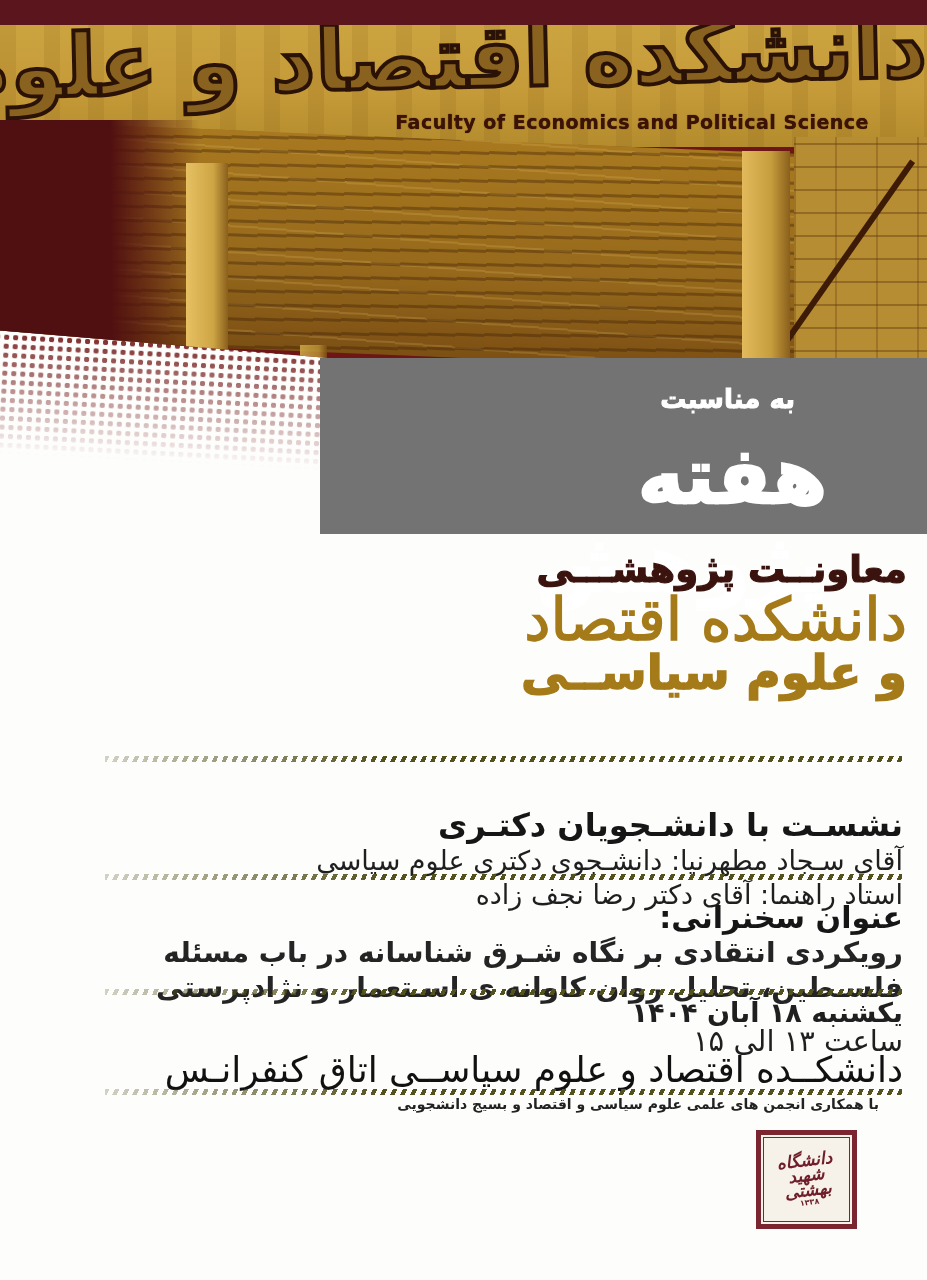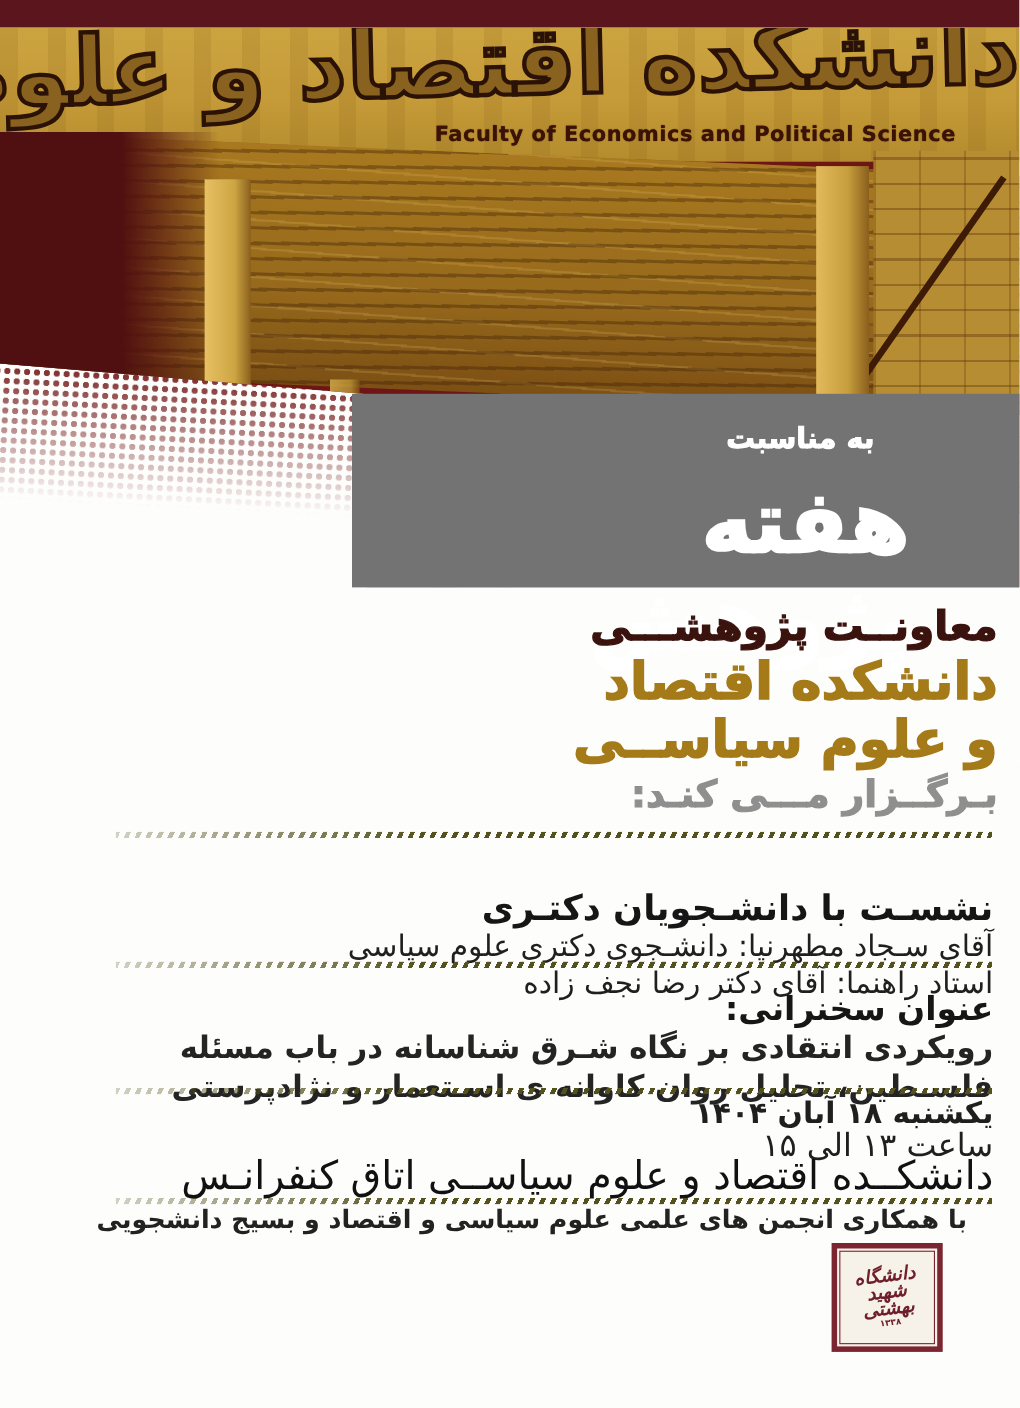--- a/index.html
+++ b/index.html
@@ -91,21 +91,21 @@
     -webkit-text-stroke:1px #fff; letter-spacing:1px;
   }
   .band-title {
     margin:18px 100px 0 0; font-size:78px; font-weight:bold; line-height:88px;
     -webkit-text-stroke:2.5px #fff; letter-spacing:-1px;
   }
 
   
   .organizer { position:absolute; top:546px; right:20px; text-align:right; z-index:4; }
   .org-1 { font-size:37px; font-weight:bold; line-height:48px; color:#3b130e; -webkit-text-stroke:1.2px #3b130e; }
-  .org-2 { font-size:47px; font-weight:bold; line-height:52px; color:#a57a18; -webkit-text-stroke:1.4px #a57a18; }
+  .org-2 { font-size:59px; font-weight:normal; line-height:52px; color:#a57a18; -webkit-text-stroke:1.4px #a57a18; }
   .org-3 { font-size:47px; font-weight:bold; line-height:54px; color:#a57a18; -webkit-text-stroke:1.4px #a57a18; }
   .org-4 { font-size:34px; font-weight:bold; line-height:46px; color:#8f8f8f; -webkit-text-stroke:1px #8f8f8f; }
 
   
   .sep {
     position:absolute; left:105px; right:25px; height:6px; z-index:4;
     background:repeating-linear-gradient(115deg, #53511d 0 4px, rgba(0,0,0,0) 4px 9px);
     -webkit-mask-image:linear-gradient(to left, #000 65%, rgba(0,0,0,.25));
             mask-image:linear-gradient(to left, #000 65%, rgba(0,0,0,.25));
   }
@@ -119,21 +119,21 @@
   .lecture { top:900px;margin-left:30px; }
   .lecture-label { font-size:30px; font-weight:bold; line-height:35px; color:#161616; }
   .lecture-line  { font-size:28px; font-weight:bold; line-height:35px; color:#242424; }
   .event { top:999px; }
   .event-date  { font-size:27px; line-height:28px; font-weight:700; }
   .event-time  { font-size:29px; line-height:28px; font-weight:400; }
   .event-venue { font-size:36px; line-height:30px; font-weight:normal; color:#111; }
 
   .footer-line {
     position:absolute; top:1096px; right:48px; text-align:right;
-    font-size:23px; font-weight:bold; color:#222; z-index:4;
+    font-size:14px; font-weight:bold; color:#222; z-index:4;
   }
 
   
   .seal {
     position:absolute; left:756px; top:1130px; width:101px; height:99px;
     border:5px solid #7b2531; background:#f7f2e9; z-index:4;
     display:flex; align-items:center; justify-content:center;
   }
   .seal::before {
     content:""; position:absolute; inset:2px; border:1px solid #7b2531; pointer-events:none;
@@ -171,21 +171,20 @@
 
   <div class="band">
     <div class="band-kicker" dir="rtl">به مناسبت</div>
     <div class="band-title" dir="rtl">هفته پژوهش</div>
   </div>
 
   <div class="organizer" dir="rtl">
     <div class="org-1">معاونــت پژوهشـــی</div>
     <div class="org-2">دانشکده اقتصاد</div>
     <div class="org-3">و علوم سیاســی</div>
-    <div class="org-4">بـرگــزار مـــی کنـد:</div>
   </div>
 
   <div class="sep sep-1"></div>
 
   <div class="block session" dir="rtl">
     <div class="session-title">نشسـت با دانشـجویان دکتـری</div>
     <div class="session-line">آقای سـجاد مطهرنیا: دانشـجوی دکتری علوم سیاسی</div>
     <div class="session-line">استاد راهنما: آقای دکتر رضا نجف زاده</div>
   </div>
 

